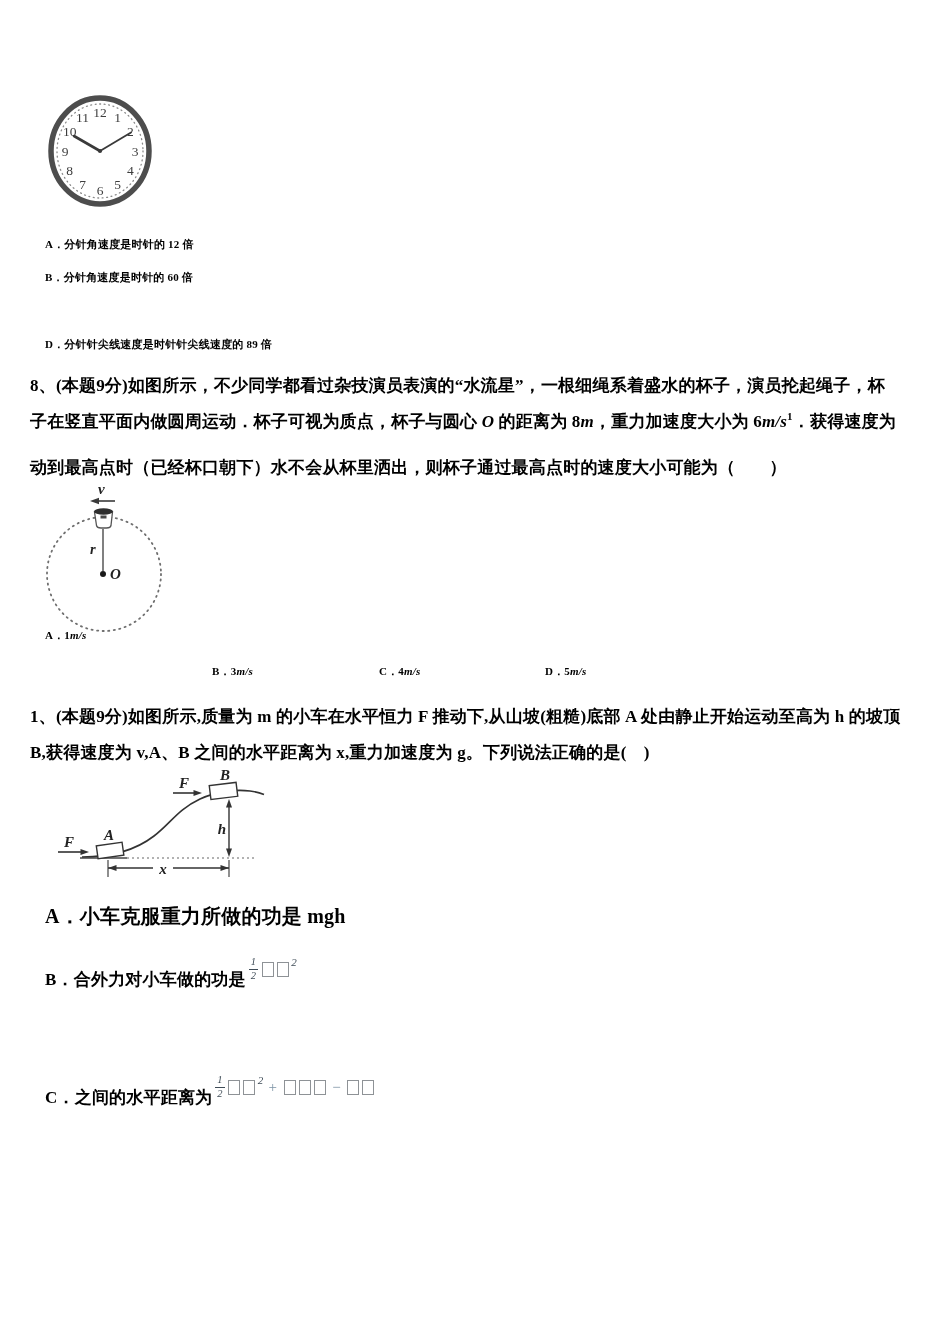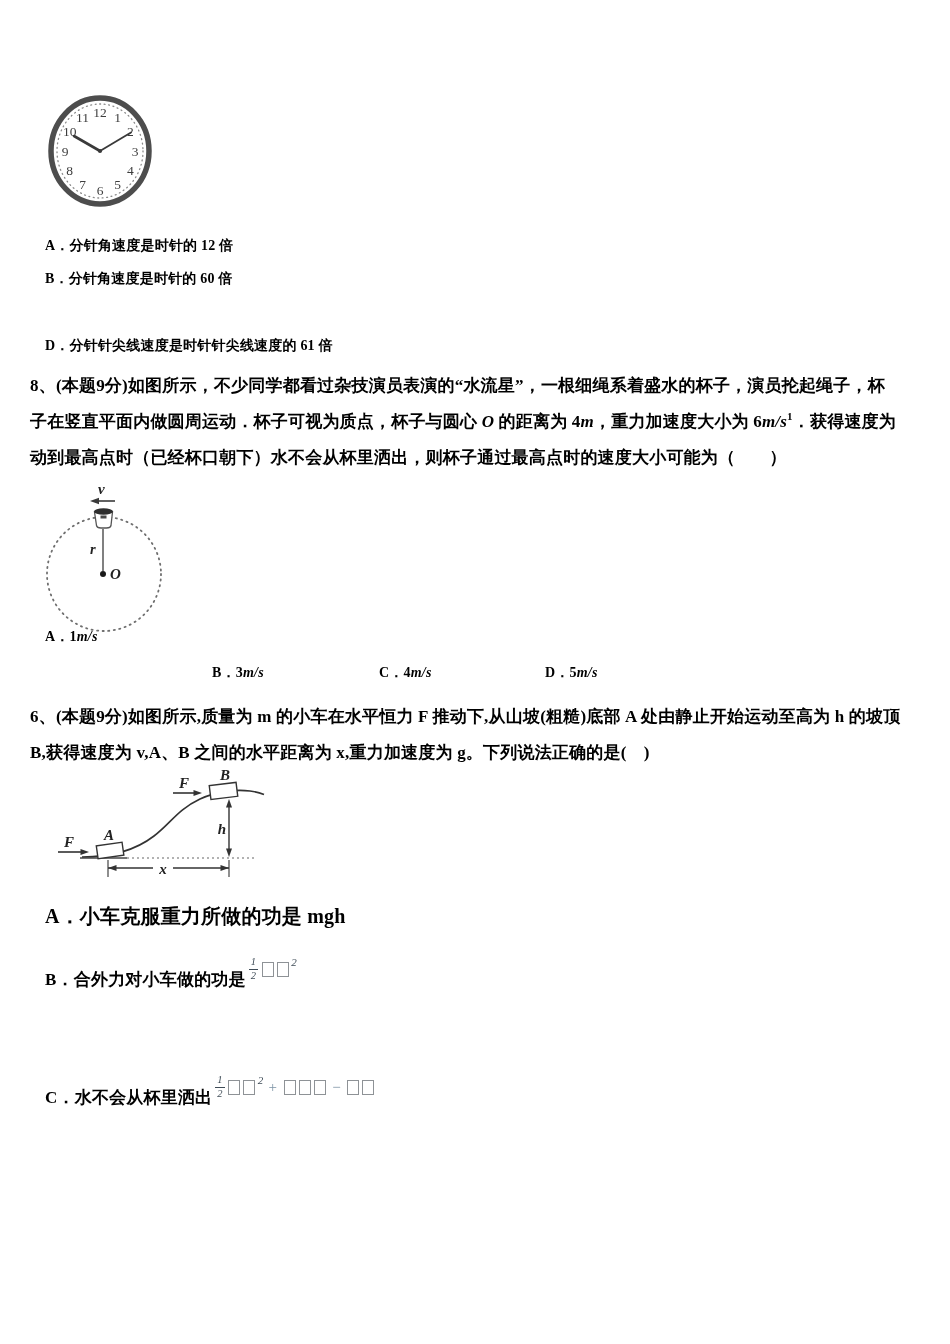--- a/index.html
+++ b/index.html
@@ -1,20 +1,20 @@
 <!DOCTYPE html>
 <html><head>
 <meta charset="utf-8">
 <style>
   html,body{margin:0;padding:0;background:#ffffff;}
   .page{position:relative;width:950px;height:1344px;background:#ffffff;overflow:hidden;
         font-family:"Liberation Serif","DejaVu Serif",serif;color:#000;}
   .abs{position:absolute;}
   .qline{position:absolute;font-size:17px;font-weight:bold;white-space:nowrap;letter-spacing:0.2px;}
-  .optline{position:absolute;font-size:14px;font-weight:bold;white-space:nowrap;letter-spacing:0.2px;}
+  .optline{position:absolute;font-size:11px;font-weight:bold;white-space:nowrap;letter-spacing:0.2px;}
   .it{font-style:italic;}
   .supsm{font-size:11px;vertical-align:super;font-weight:bold;}
   .formula{display:inline-flex;align-items:center;position:relative;top:-20px;margin-left:3px;}
   .frac{display:inline-flex;flex-direction:column;align-items:center;line-height:1;
         font-size:10.5px;font-style:italic;font-weight:normal;color:#3f4c57;margin-right:2px;}
   .frac .num{padding:0 2px 1px;}
   .frac .den{border-top:1px solid #3f4c57;padding:1px 2px 0;}
   .box{display:inline-block;width:12px;height:15px;border:1.5px solid #8e9296;background:#fff;
        margin:0 1.5px;box-sizing:border-box;}
   .fsup{font-size:11px;font-style:italic;font-weight:normal;color:#3f4c57;position:relative;top:-7px;margin-left:1px;}
@@ -49,28 +49,28 @@
     <circle cx="54" cy="58" r="2.1" fill="#3a3a3a"></circle>
   </svg>
 
   <div class="optline" style="left:45px;top:237px">
     <span>A．</span><span>分针角速度是时针的 12 倍</span>
   </div>
   <div class="optline" style="left:45px;top:270px">
     <span>B．</span><span>分针角速度是时针的 60 倍</span>
   </div>
   <div class="optline" style="left:45px;top:337px">
-    <span>D．</span><span>分针针尖线速度是时针针尖线速度的 61 倍</span>
+    <span>D．</span><span>分针针尖线速度是时针针尖线速度的 89 倍</span>
   </div>
 
   <div class="qline" style="left:30px;top:374px">8、(本题9分)如图所示，不少同学都看过杂技演员表演的“水流星”，一根细绳系着盛水的杯子，演员抡起绳子，杯</div>
   <div class="qline" style="left:30px;top:410px">
-    <span>子在竖直平面内做圆周运动．杯子可视为质点，杯子与圆心 </span><span class="it">O</span><span> 的距离为 4</span><span class="it">m</span><span>，重力加速度大小为 6</span><span class="it">m/s</span><sup class="supsm">1</sup><span>．获得速度为</span>
+    <span>子在竖直平面内做圆周运动．杯子可视为质点，杯子与圆心 </span><span class="it">O</span><span> 的距离为 8</span><span class="it">m</span><span>，重力加速度大小为 6</span><span class="it">m/s</span><sup class="supsm">1</sup><span>．获得速度为</span>
   </div>
-  <div class="qline" style="left:30px;top:446px">动到最高点时（已经杯口朝下）水不会从杯里洒出，则杯子通过最高点时的速度大小可能为（　　）</div>
+  <div class="qline" style="left:30px;top:456px">动到最高点时（已经杯口朝下）水不会从杯里洒出，则杯子通过最高点时的速度大小可能为（　　）</div>
 
   <svg class="abs" style="left:45px;top:478px" width="125" height="160" viewBox="0 0 125 160">
     <ellipse cx="59" cy="96" rx="57" ry="57" fill="none" stroke="#6f6f6f" stroke-width="1.8" stroke-dasharray="1.2,4.4" stroke-linecap="round"></ellipse>
     <line x1="58" y1="51" x2="58" y2="93" stroke="#4a4a4a" stroke-width="1.4"></line>
     <g>
       <path d="M49.5,34 L51.5,47.5 Q52,50 56,50 L61.5,50 Q65.5,50 66,47.5 L67.5,34 Z" fill="#ffffff" stroke="#555555" stroke-width="1.3"></path>
       <ellipse cx="58.5" cy="33.5" rx="9.5" ry="3.2" fill="#2e2e2e"></ellipse>
       <rect x="55.5" y="37.5" width="6" height="3" fill="#4a4a4a"></rect>
     </g>
     <line x1="70" y1="23" x2="52" y2="23" stroke="#3a3a3a" stroke-width="1.6"></line>
@@ -87,21 +87,21 @@
   <div class="optline" style="left:212px;top:664px">
     <span>B．</span><span>3</span><span class="it">m/s</span>
   </div>
   <div class="optline" style="left:379px;top:664px">
     <span>C．</span><span>4</span><span class="it">m/s</span>
   </div>
   <div class="optline" style="left:545px;top:664px">
     <span>D．</span><span>5</span><span class="it">m/s</span>
   </div>
 
-  <div class="qline" style="left:30px;top:705px">6、(本题9分)如图所示,质量为 m 的小车在水平恒力 F 推动下,从山坡(粗糙)底部 A 处由静止开始运动至高为 h 的坡顶</div>
+  <div class="qline" style="left:30px;top:705px">1、(本题9分)如图所示,质量为 m 的小车在水平恒力 F 推动下,从山坡(粗糙)底部 A 处由静止开始运动至高为 h 的坡顶</div>
   <div class="qline" style="left:30px;top:741px">B,获得速度为 v,A、B 之间的水平距离为 x,重力加速度为 g。下列说法正确的是(　)</div>
 
   <svg class="abs" style="left:50px;top:768px" width="255" height="115" viewBox="0 0 255 115">
     <line x1="30" y1="90" x2="77" y2="90" stroke="#444444" stroke-width="1.4"></line>
     <line x1="77" y1="90" x2="207" y2="90" stroke="#666666" stroke-width="1.2" stroke-dasharray="2,3"></line>
     <path d="M32,89 C55,89 82,85 104,68 C122,54 127,42 150,31 C165,24 184,21 200,23 C206,23.7 210,24.8 214,26.5" fill="none" stroke="#333333" stroke-width="1.6"></path>
     <rect x="47" y="76" width="26" height="13" fill="#ffffff" stroke="#333333" stroke-width="1.4" transform="rotate(-8 60 82)"></rect>
     <text x="54" y="72" font-size="15" class="dlabel">A</text>
     <line x1="8" y1="84" x2="31" y2="84" stroke="#333333" stroke-width="1.6"></line>
     <polygon points="39,84 30.5,81 30.5,87" fill="#333333"></polygon>
@@ -134,21 +134,21 @@
           <span class="num">1</span>
           <span class="den">2</span>
         </span>
         <span class="box"></span>
         <span class="box"></span>
         <span class="fsup">2</span>
       </span>
   </div>
 
   <div class="optline" style="left:45px;top:1086px;font-size:17px">
-    <span>C．</span><span>水不会从杯里洒出</span><span class="formula">
+    <span>C．</span><span>之间的水平距离为</span><span class="formula">
         <span class="frac">
           <span class="num">1</span>
           <span class="den">2</span>
         </span>
         <span class="box"></span>
         <span class="box"></span>
         <span class="fsup">2</span>
         <span class="sign">+</span>
         <span class="box"></span>
         <span class="box"></span>

